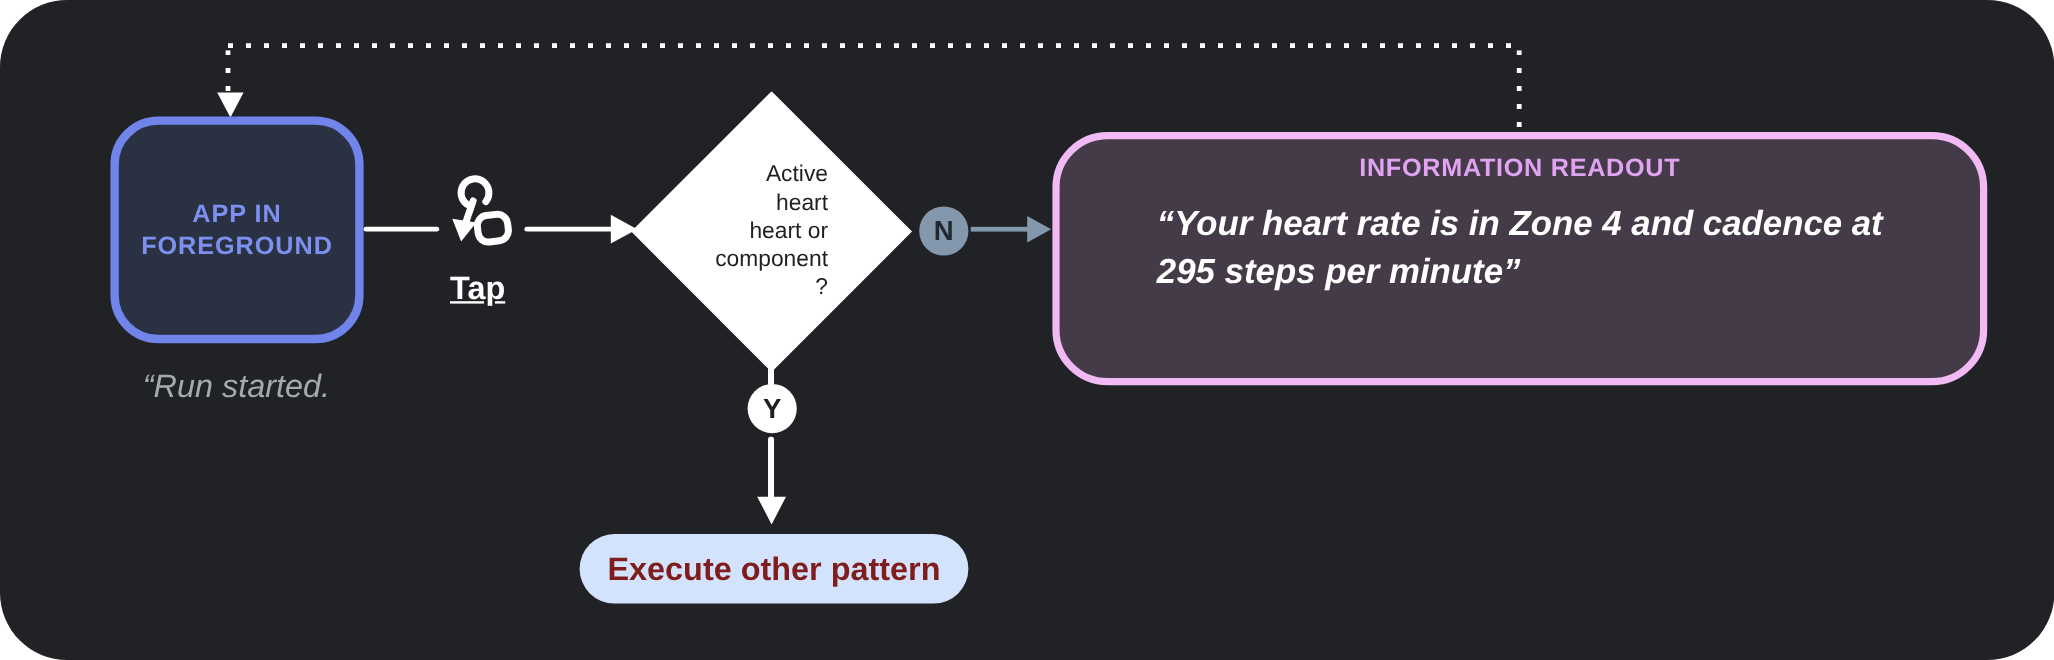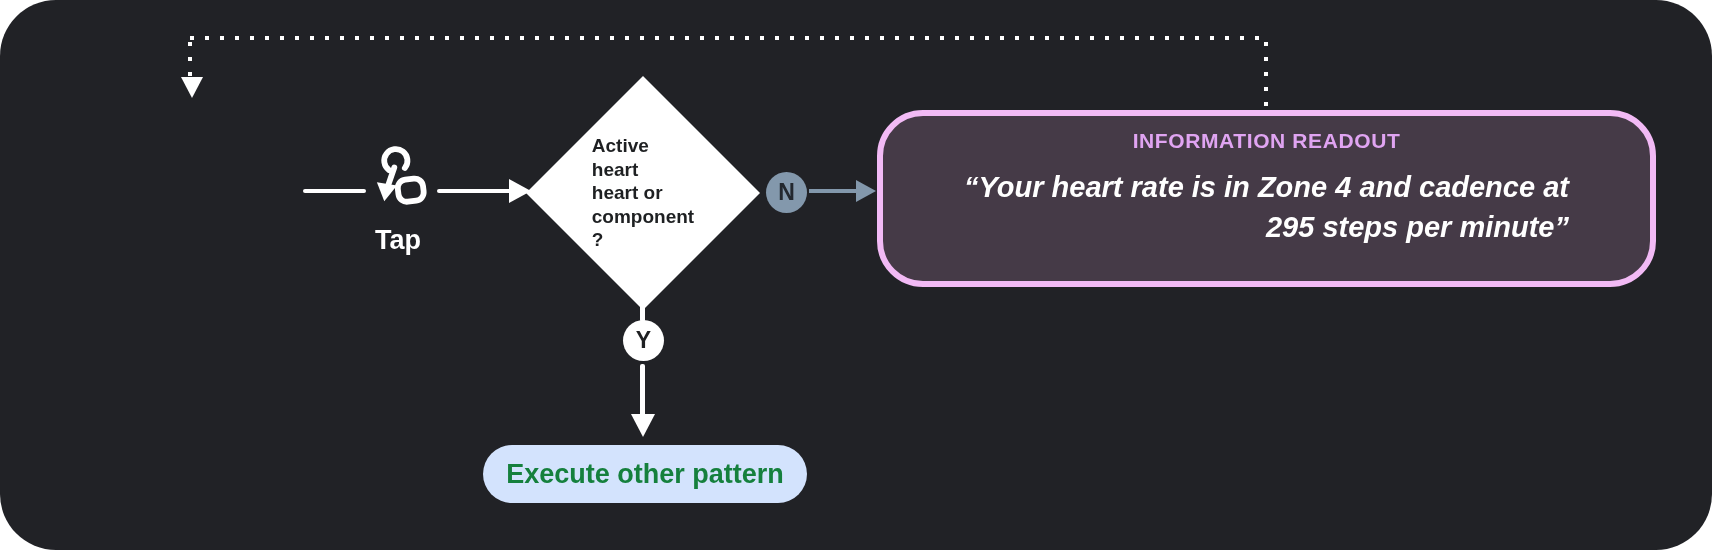--- a/index.html
+++ b/index.html
@@ -63,34 +63,34 @@
   #arrow1-head {
     position: absolute; left: 509px; top: 179px; width: 0; height: 0;
     border-top: 12px solid transparent; border-bottom: 12px solid transparent;
     border-left: 22px solid #ffffff;
   }
 
   
   .tap-icon { position: absolute; left: 364px; top: 140px; width: 68px; height: 76px; }
   .tap-label {
     position: absolute; left: 354px; top: 225px; width: 88px;
-    text-align: center; color: #ffffff; font-weight: bold; font-size: 27px;
+    text-align: center; color: #ffffff; font-weight: bold; font-size: 27px; text-decoration: underline;
   }
 
   
   .diamond {
     position: absolute; left: 526px; top: 76px;
     width: 234px; height: 234px;
     background: #ffffff;
     clip-path: polygon(50% 0%, 100% 50%, 50% 100%, 0% 50%);
     display: flex; align-items: center; justify-content: center;
   }
   .diamond-text {
-    text-align: left; color: #1e2022;
-    font-weight: bold; font-size: 19px; line-height: 23.5px;
+    text-align: right; color: #1e2022;
+    font-weight: normal; font-size: 19px; line-height: 23.5px;
   }
   .diamond-text span { display: block; }
 
   
   .badge {
     position: absolute; width: 41px; height: 41px; border-radius: 50%;
     display: flex; align-items: center; justify-content: center;
     font-weight: bold; font-size: 23px;
   }
   #badge-n { left: 766px; top: 172px; background: #8398ac; color: #23282f; }
@@ -100,66 +100,71 @@
   #arrow-n-shaft { position: absolute; left: 809px; top: 189px; width: 50px; height: 4px; background: #8398ac; }
   #arrow-n-head {
     position: absolute; left: 856px; top: 180px; width: 0; height: 0;
     border-top: 11px solid transparent; border-bottom: 11px solid transparent;
     border-left: 20px solid #8398ac;
   }
 
   
   .readout-box {
     position: absolute; left: 877px; top: 110px;
-    width: 779px; height: 177px;
+    width: 779px; height: 211px;
     background: #453a47;
     border: 6px solid #f2baf5;
     border-radius: 46px;
     display: flex; flex-direction: column; align-items: center;
     padding-top: 13px;
   }
   .readout-title {
     color: #e0a4f2; font-weight: bold; font-size: 21px; letter-spacing: 0.6px;
   }
   .readout-quote {
-    margin-top: 14px; text-align: right;
+    margin-top: 14px; text-align: left;
     color: #ffffff; font-weight: bold; font-style: italic;
     font-size: 29px; line-height: 40px;
   }
   .readout-quote span { display: block; }
 
   
   #conn-diamond-y { left: 640px; top: 305px; width: 5px; height: 17px; }
   #arrow-y-shaft  { left: 640px; top: 364px; width: 5px; height: 52px; }
   #arrow-y-head {
     position: absolute; left: 631px; top: 414px; width: 0; height: 0;
     border-left: 12px solid transparent; border-right: 12px solid transparent;
     border-top: 23px solid #ffffff;
   }
 
   
   .exec-pill {
     position: absolute; left: 483px; top: 445px;
     width: 324px; height: 58px; border-radius: 29px;
     background: #d3e3fd;
     display: flex; align-items: center; justify-content: center;
-    color: #15803d; font-weight: bold; font-size: 27px;
+    color: #7f1d1d; font-weight: bold; font-size: 27px;
   }
 </style>
 </head>
 <body>
 
 <div class="canvas">
 
   <div class="dot-h" id="loop-top"></div>
   <div class="dot-v" id="loop-left"></div>
   <div class="dot-v" id="loop-right"></div>
   <div class="loop-arrowhead"></div>
 
+  <div class="app-box">
+    <span>APP IN</span>
+    <span>FOREGROUND</span>
+  </div>
   <div class="app-quote">
+    <span>“Run started.</span>
   </div>
 
   <div class="line-w" id="conn-box-tap"></div>
 
   <svg class="tap-icon" viewBox="0 0 64 72">
     <path d="M 23.5 28.5 A 11 11 0 1 1 38.5 26.5" fill="none" stroke="#ffffff" stroke-width="5.5" stroke-linecap="round"></path>
     <line x1="28.5" y1="26" x2="23" y2="42" stroke="#ffffff" stroke-width="5.5" stroke-linecap="round"></line>
     <path d="M 12 40 L 31 43 L 19 58 Z" fill="#ffffff"></path>
     <rect x="32" y="37" width="24" height="21" rx="8" fill="none" stroke="#ffffff" stroke-width="5.5" transform="rotate(-7 44 47)"></rect>
   </svg>

